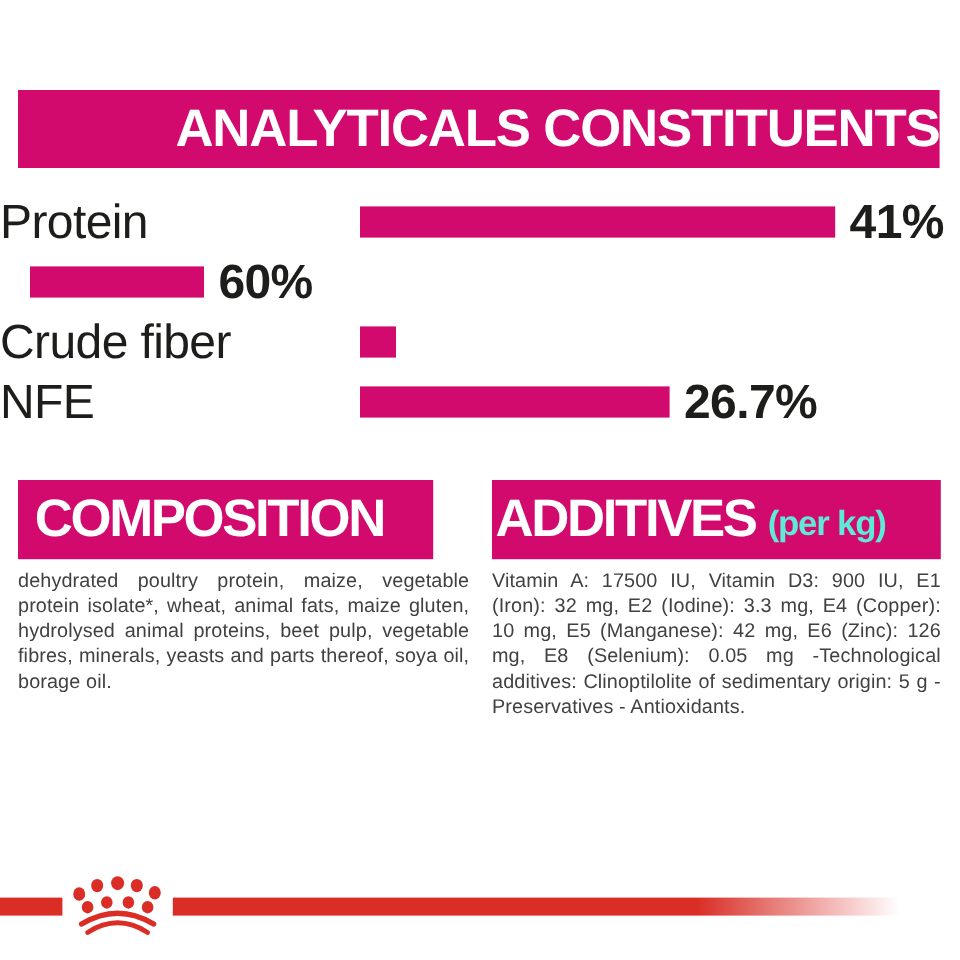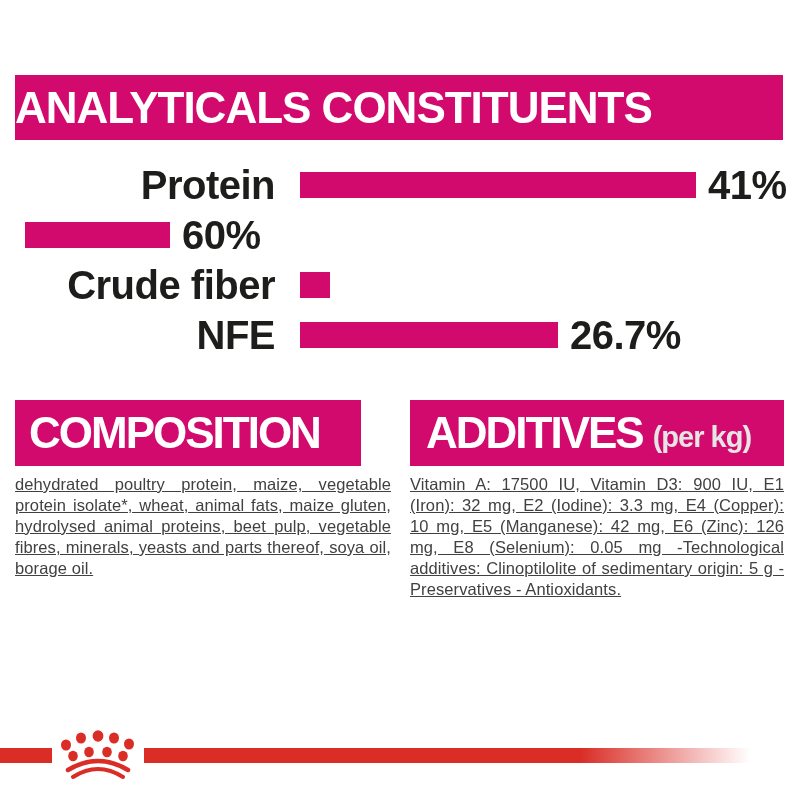--- a/index.html
+++ b/index.html
@@ -3,50 +3,50 @@
 <meta charset="utf-8">
 <style>
   html,body { margin:0; padding:0; background:#fff; }
   .page {
     position:relative; width:800px; height:800px; background:#ffffff;
     overflow:hidden; font-family:"Liberation Sans", sans-serif;
   }
 
   
   .banner { position:absolute; background:var(--magenta); display:flex; align-items:center; box-sizing:border-box; }
-  #main-banner { left:15px; top:75px; width:768px; height:65px; justify-content:flex-start; }
+  #main-banner { left:15px; top:75px; width:768px; height:65px; justify-content:flex-end; }
   .banner-text {
     color:#ffffff; font-weight:bold; font-size:44px; letter-spacing:-1px; white-space:nowrap;
   }
 
   
   .chart { position:absolute; left:0; top:160px; width:800px; }
   .chart-row { display:flex; align-items:center; height:50px; }
   .chart-label {
-    width:275px; text-align:right; font-weight:bold; font-size:40px;
+    width:275px; text-align:left; font-weight:normal; font-size:40px;
     letter-spacing:-0.5px; color:var(--text); white-space:nowrap;
   }
   .chart-bar { height:26px; margin-left:25px; background:var(--magenta); }
   .chart-value {
     margin-left:12px; font-weight:bold; font-size:40px;
     letter-spacing:-0.5px; color:var(--text); white-space:nowrap;
   }
 
   
   .section { position:absolute; top:400px; }
   #composition-section { left:15px; width:376px; }
   #additives-section { left:410px; width:374px; }
   .section-banner { height:66px; background:var(--magenta); display:flex; align-items:center; box-sizing:border-box; }
   #composition-section .section-banner { width:346px; padding-left:14px; }
-  #additives-section .section-banner { width:374px; padding-left:16px; }
+  #additives-section .section-banner { width:374px; padding-left:3px; }
   .section-title { color:#ffffff; font-weight:bold; font-size:44px; letter-spacing:-2px; white-space:nowrap; }
-  .section-title-suffix { color:#e5e5e5; font-weight:bold; font-size:29px; letter-spacing:-1px; margin-left:10px; padding-top:8px; white-space:nowrap; }
+  .section-title-suffix { color:#5eead4; font-weight:bold; font-size:29px; letter-spacing:-1px; margin-left:10px; padding-top:8px; white-space:nowrap; }
   .section-body {
     margin-top:8px; font-size:16.5px; line-height:21px; color:var(--body);
-    text-align:justify; letter-spacing:0.1px;text-decoration:underline;
+    text-align:justify; letter-spacing:0.1px;
   }
 
   
   .footer-rule-left  { position:absolute; left:0;   top:748px; width:52px;  height:15px; background:var(--red); }
   .footer-rule-right { position:absolute; left:144px; top:748px; width:606px; height:15px;
     background:linear-gradient(90deg, var(--red) 0%, var(--red) 72%, transparent 100%); }
   .crown { position:absolute; left:52px; top:726px; }
 </style>
 </head>
 <body>

